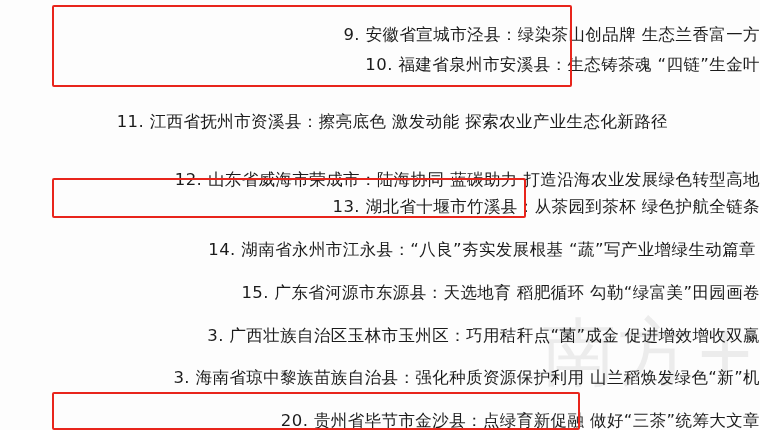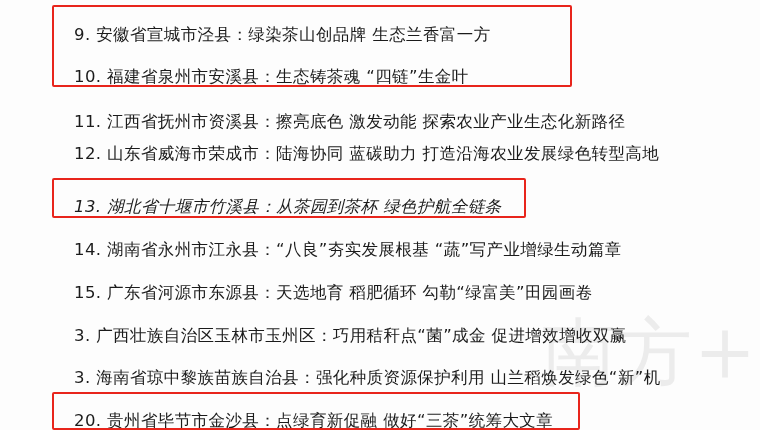--- a/index.html
+++ b/index.html
@@ -38,22 +38,23 @@
     position: absolute;
     left: 0;
     top: 0;
     width: 760px;
   }
   .entry {
     position: relative;
     height: 39px;
     display: flex;
     align-items: center;
-    padding-left: 74px;
+    padding-left: 56px;
     box-sizing: border-box;
+    justify-content: flex-end;
   }
   .entry-text {
     font-family: "DejaVu Sans", "Liberation Sans", sans-serif;
     font-size: 16.5px;
     color: #1b1b1b;
     letter-spacing: 0.4px;
     white-space: nowrap;
     line-height: 1;
   }
   
@@ -69,30 +70,30 @@
 <body>
 
 <div id="page">
 
   <div class="watermark">南方+</div>
 
   <div class="list">
     <div class="entry" style="position:absolute; top:16px;  left:0; width:760px;">
         <span class="entry-text">9. 安徽省宣城市泾县：绿染茶山创品牌  生态兰香富一方</span>
       </div>
-    <div class="entry" style="position:absolute; top:58px;  left:0; width:760px;">
+    <div class="entry" style="position:absolute; top:46px;  left:0; width:760px;">
         <span class="entry-text">10. 福建省泉州市安溪县：生态铸茶魂 “四链”生金叶</span>
       </div>
     <div class="entry" style="position:absolute; top:103px; left:0; width:668px;">
         <span class="entry-text">11. 江西省抚州市资溪县：擦亮底色  激发动能  探索农业产业生态化新路径</span>
       </div>
-    <div class="entry" style="position:absolute; top:135px; left:0; width:760px;">
+    <div class="entry" style="position:absolute; top:161px; left:0; width:760px;">
         <span class="entry-text">12. 山东省威海市荣成市：陆海协同  蓝碳助力  打造沿海农业发展绿色转型高地</span>
       </div>
-    <div class="entry" style="position:absolute; top:188px; left:0; width:760px;font-style:italic;">
+    <div class="entry" style="position:absolute; top:188px; left:0; width:760px;">
         <span class="entry-text">13. 湖北省十堰市竹溪县：从茶园到茶杯  绿色护航全链条</span>
       </div>
     <div class="entry" style="position:absolute; top:231px; left:0; width:756px;">
         <span class="entry-text">14. 湖南省永州市江永县：“八良”夯实发展根基 “蔬”写产业增绿生动篇章</span>
       </div>
     <div class="entry" style="position:absolute; top:274px; left:0; width:760px;">
         <span class="entry-text">15. 广东省河源市东源县：天选地育  稻肥循环  勾勒“绿富美”田园画卷</span>
       </div>
     <div class="entry" style="position:absolute; top:317px; left:0; width:760px;">
         <span class="entry-text">3. 广西壮族自治区玉林市玉州区：巧用秸秆点“菌”成金  促进增效增收双赢</span>

